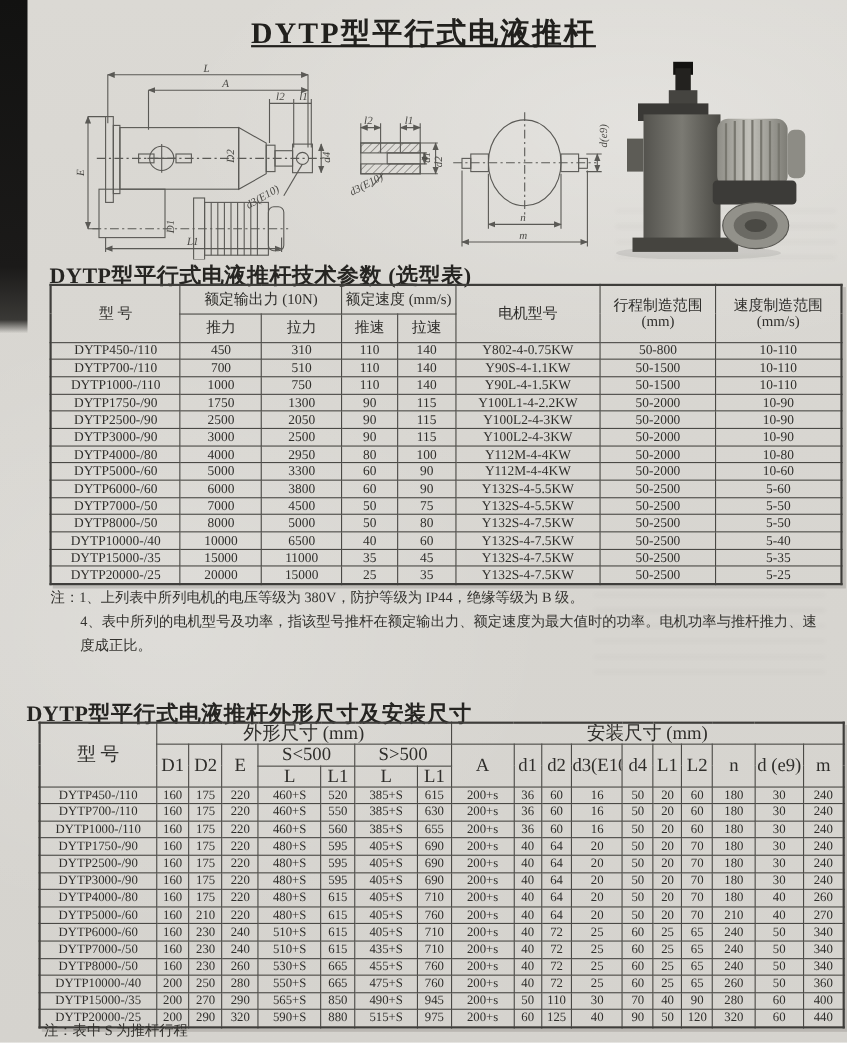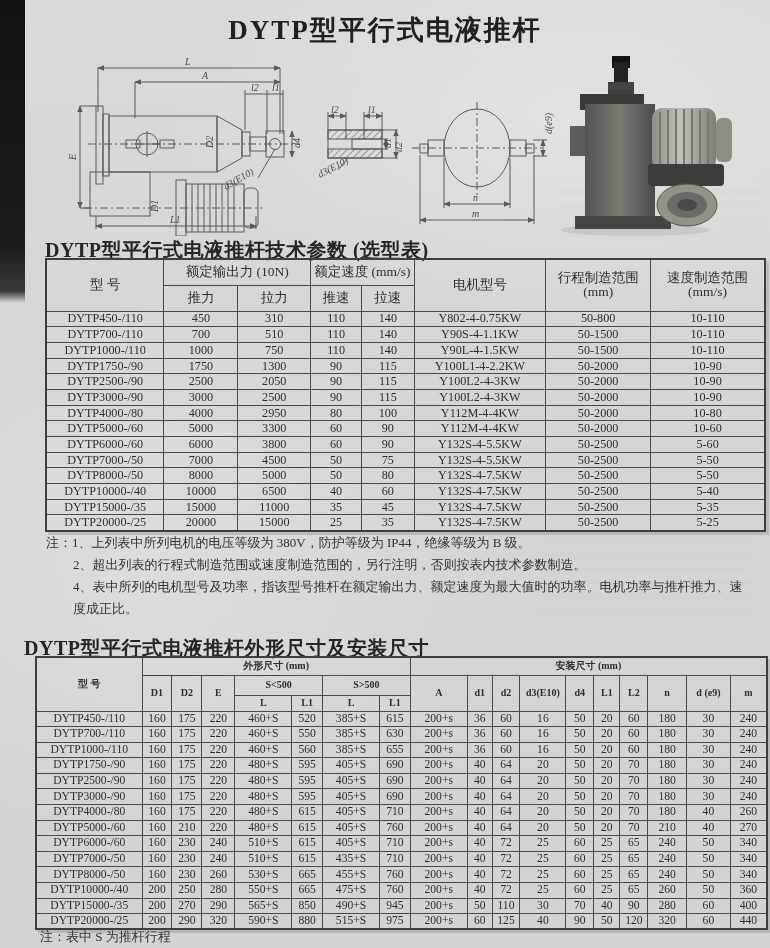--- a/index.html
+++ b/index.html
@@ -11,37 +11,37 @@
       linear-gradient(180deg,#dbd9d4 0%, #d8d6d1 40%, #d5d3ce 100%);
     font-family:"Liberation Serif","DejaVu Serif",serif;
     color:#2f2e2b;
   }
   .spine{position:absolute;left:0;top:0;width:25px;height:303px;
     background:linear-gradient(180deg,#121211 0%,#1b1a19 80%,#3a3936 96%,rgba(58,57,54,0) 100%);}
   .ghost{position:absolute;opacity:.06;filter:blur(2px);background:repeating-linear-gradient(180deg,#55544f 0 2px,transparent 2px 14px);}
   .g1{left:560px;top:190px;width:200px;height:45px;transform:rotate(180deg);}
   .g2{left:540px;top:540px;width:210px;height:80px;}
   .title{position:absolute;left:0;top:12px;width:770px;margin:0;text-align:center;
-    font-size:27px;font-weight:bold;letter-spacing:2px;color:#21201d;}
+    font-size:27px;font-weight:bold;letter-spacing:2px;color:#21201d;text-decoration:underline;}
   .figures{position:absolute;left:30px;top:56px;width:740px;height:180px;}
   .caption{position:absolute;font-size:20px;font-weight:bold;color:#262522;letter-spacing:.5px;}
   .cap1{left:45px;top:237px;}
   .cap2{left:24px;top:635px;}
   table{border-collapse:collapse;table-layout:fixed;position:absolute;
     box-shadow:3px 3px 0 rgba(90,88,84,.22);}
   th,td{border:1px solid #4a4945;text-align:center;vertical-align:middle;
     padding:0;line-height:1.05;overflow:hidden;white-space:nowrap;}
   .t1{left:45px;top:258px;width:721px;border:2px solid #3f3e3b;}
   .t1 thead tr{height:26px;}
   .t1 th{font-size:13.5px;font-weight:normal;}
   .t1 tbody tr{height:15.7px;}
   .t1 td{font-size:12.2px;}
   .t2{left:35px;top:656px;width:733px;border:2px solid #3f3e3b;}
   .t2 thead tr.r1{height:18px;} .t2 thead tr.r2{height:20px;} .t2 thead tr.r3{height:16px;}
-  .t2 th{font-size:10px;font-weight:bold;}
+  .t2 th{font-size:17px;font-weight:normal;}
   .t2 tbody tr{height:15.6px;}
   .t2 td{font-size:11.6px;}
   .small2{font-size:12px;}
   .notes{position:absolute;left:46px;top:532px;width:702px;font-size:13px;line-height:22px;color:#33322e;}
   .note-row{padding-left:27px;}
   .note-row.first{padding-left:0;}
   .footnote{position:absolute;left:40px;top:928px;font-size:13px;color:#33322e;}
   svg text{font-family:"Liberation Serif","DejaVu Serif",serif;font-style:italic;
     font-size:10px;fill:#4a4945;stroke:none;}
 </style>
@@ -383,21 +383,20 @@
           <td>35</td>
           <td>Y132S-4-7.5KW</td>
           <td>50-2500</td>
           <td>5-25</td>
         </tr>
       </tbody>
   </table>
 
   <div class="notes">
     <div class="note-row first"><span>注：</span><span>1、上列表中所列电机的电压等级为 380V，防护等级为 IP44，绝缘等级为 B 级。</span></div>
-    <div class="note-row"><span>2、超出列表的行程式制造范围或速度制造范围的，另行注明，否则按表内技术参数制造。</span></div>
     <div class="note-row"><span>4、表中所列的电机型号及功率，指该型号推杆在额定输出力、额定速度为最大值时的功率。电机功率与推杆推力、速度成正比。</span></div>
   </div>
 
   <div class="caption cap2">DYTP型平行式电液推杆外形尺寸及安装尺寸</div>
 
   <table class="t2">
     <colgroup>
       <col style="width:14.5%">
         <col style="width:4.1%">
         <col style="width:4.1%">

